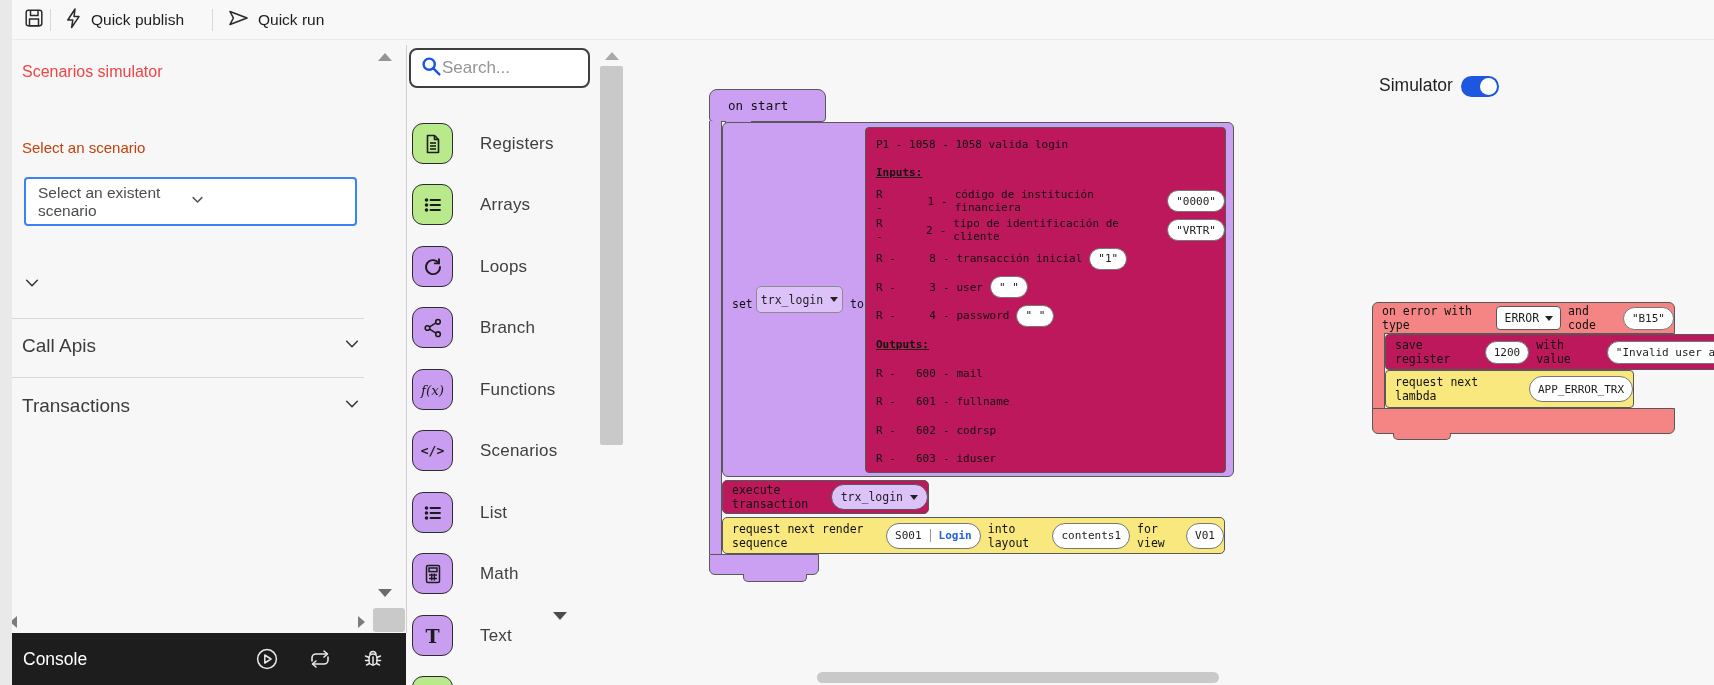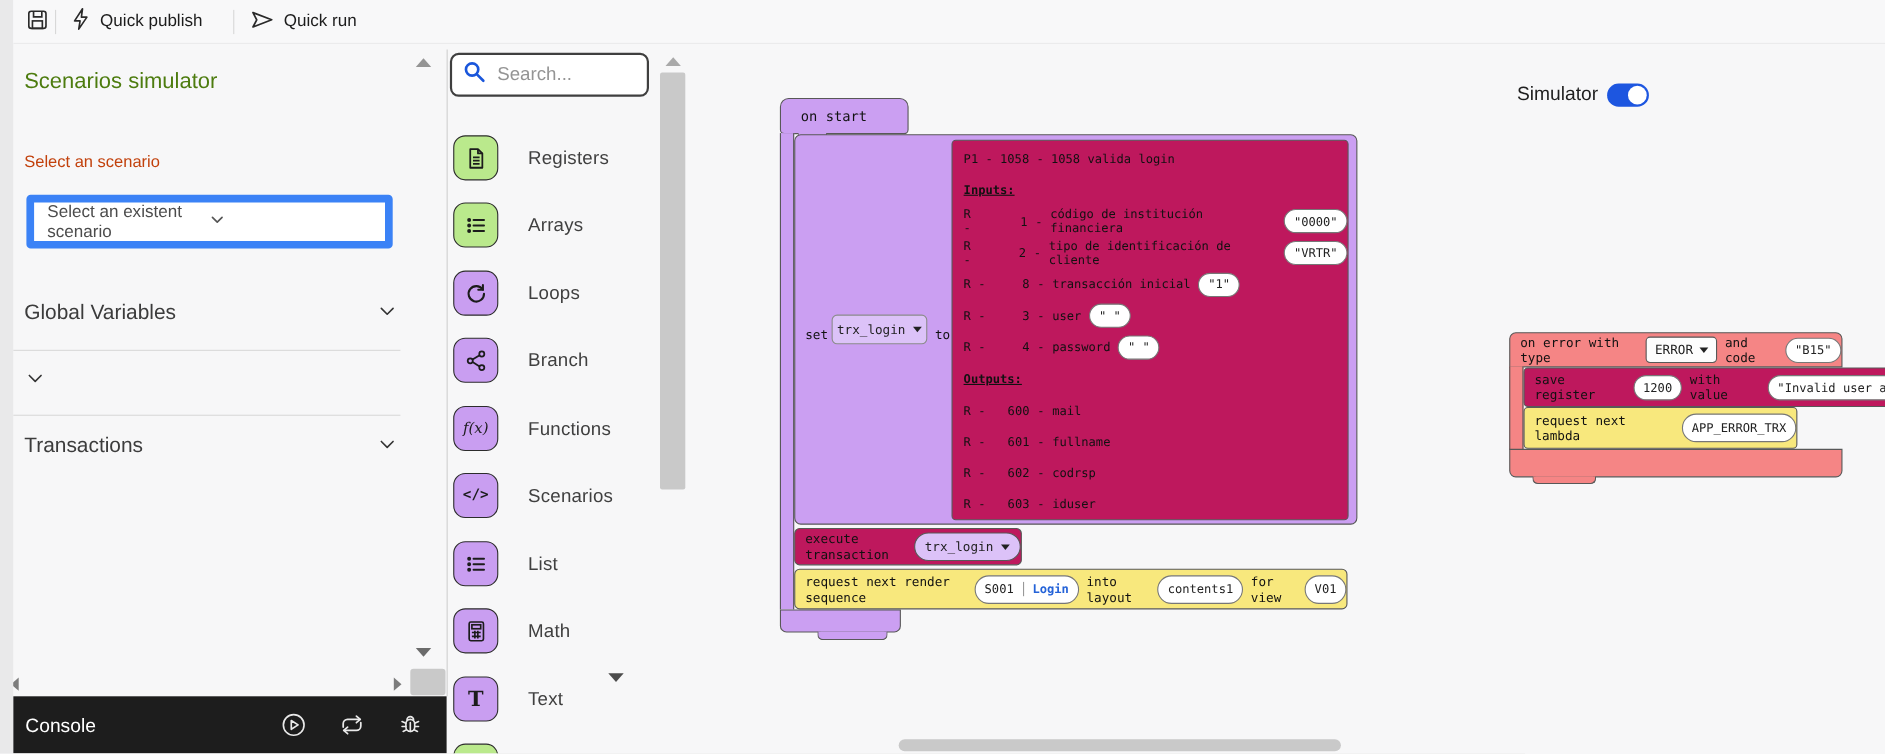--- a/index.html
+++ b/index.html
@@ -9,41 +9,41 @@
   .abs { position:absolute; }
   .mono { font-family:"DejaVu Sans Mono", monospace; }
 
   
   .topbar { left:0; top:0; width:1714px; height:40px; border-bottom:1px solid #ebebec; background:#f8f8f9; }
   .tb-btn { display:inline-flex; align-items:center; gap:9px; height:40px; cursor:pointer; }
   .tb-label { font-size:15.5px; color:#1c1c1c; }
   .tb-div { width:1px; height:22px; background:#d8d8d8; top:9px; }
 
   
-  .sb-title { font-size:20px; color:#4d7c0f; }
+  .sb-title { font-size:16px; color:#ef4444; }
   .sb-label { font-size:15px; color:#c2410c; }
-  .sb-select { width:333px; height:49px; background:#fff; border:7px solid #3b82f6; border-radius:4px;
+  .sb-select { width:333px; height:49px; background:#fff; border:2px solid #3b82f6; border-radius:4px;
                display:flex; align-items:center; padding:0 14px 0 12px; cursor:pointer; }
   .sb-select span { font-size:15.5px; color:#4c4c4c; flex:1; }
   .acc-row { width:340px; display:flex; align-items:center; cursor:pointer; }
   .acc-label { font-size:19px; color:#3c3c3c; flex:1; }
   .hdiv { height:1px; background:#d9d9d9; }
   .vline { width:1px; background:#cfcfcf; }
 
   
   .tri { width:0; height:0; }
   .tri-up    { border-left:7px solid transparent; border-right:7px solid transparent; border-bottom:8px solid #949494; }
   .tri-down  { border-left:7px solid transparent; border-right:7px solid transparent; border-top:8px solid #6b6b6b; }
   .tri-left  { border-top:6px solid transparent; border-bottom:6px solid transparent; border-right:7px solid #7c7c7c; }
   .tri-right { border-top:6px solid transparent; border-bottom:6px solid transparent; border-left:7px solid #7c7c7c; }
   .thumb { background:#c9c9c9; border-radius:3px; }
 
   
   .searchbox { width:181px; height:40px; background:#fff; border:2px solid #3f3f3f; border-radius:8px;
-               display:flex; align-items:center; padding:0 10px; gap:10px; }
+               display:flex; align-items:center; padding:0 10px; gap:0; }
   .searchbox input { border:none; outline:none; width:110px; font-size:17px; color:#555;
                      font-family:"Liberation Sans",sans-serif; background:transparent; }
   .searchbox input::placeholder { color:#949494; }
   .cat { display:flex; align-items:center; gap:27px; height:41px; cursor:pointer; }
   .tile { width:41px; height:41px; border:1.6px solid #2c2c2c; border-radius:11px;
           display:flex; align-items:center; justify-content:center; }
   .tile-green { background:#bae98c; }
   .tile-purple { background:#c99ef1; }
   .cat-label { font-size:17px; color:#404040; letter-spacing:.2px;text-align:right; }
 
@@ -127,30 +127,30 @@
   <div class="abs sb-select" style="left:12px; top:177px;">
     <span>Select an existent scenario</span>
     <span>
       <svg width="15" height="15" viewBox="0 0 24 24" fill="none" stroke="#555" stroke-width="2.4" stroke-linecap="round" stroke-linejoin="round">
           <polyline points="5 9 12 16 19 9"></polyline>
         </svg>
     </span>
   </div>
 
   <div class="abs acc-row" style="left:10px; top:273px; height:24px;">
-    <span class="acc-label">Global Variables</span>
     <span>
       <svg width="20" height="16" viewBox="0 0 24 24" fill="none" stroke="#333" stroke-width="2.2" stroke-linecap="round" stroke-linejoin="round">
           <polyline points="4 8 12 16 20 8"></polyline>
         </svg>
     </span>
   </div>
   <div class="abs hdiv" style="left:0; top:318px; width:352px;"></div>
 
   <div class="abs acc-row" style="left:10px; top:334px; height:24px;">
+    <span class="acc-label">Call Apis</span>
     <span>
       <svg width="20" height="16" viewBox="0 0 24 24" fill="none" stroke="#333" stroke-width="2.2" stroke-linecap="round" stroke-linejoin="round">
           <polyline points="4 8 12 16 20 8"></polyline>
         </svg>
     </span>
   </div>
   <div class="abs hdiv" style="left:0; top:377px; width:352px;"></div>
 
   <div class="abs acc-row" style="left:10px; top:394px; height:24px;">
     <span class="acc-label">Transactions</span>

